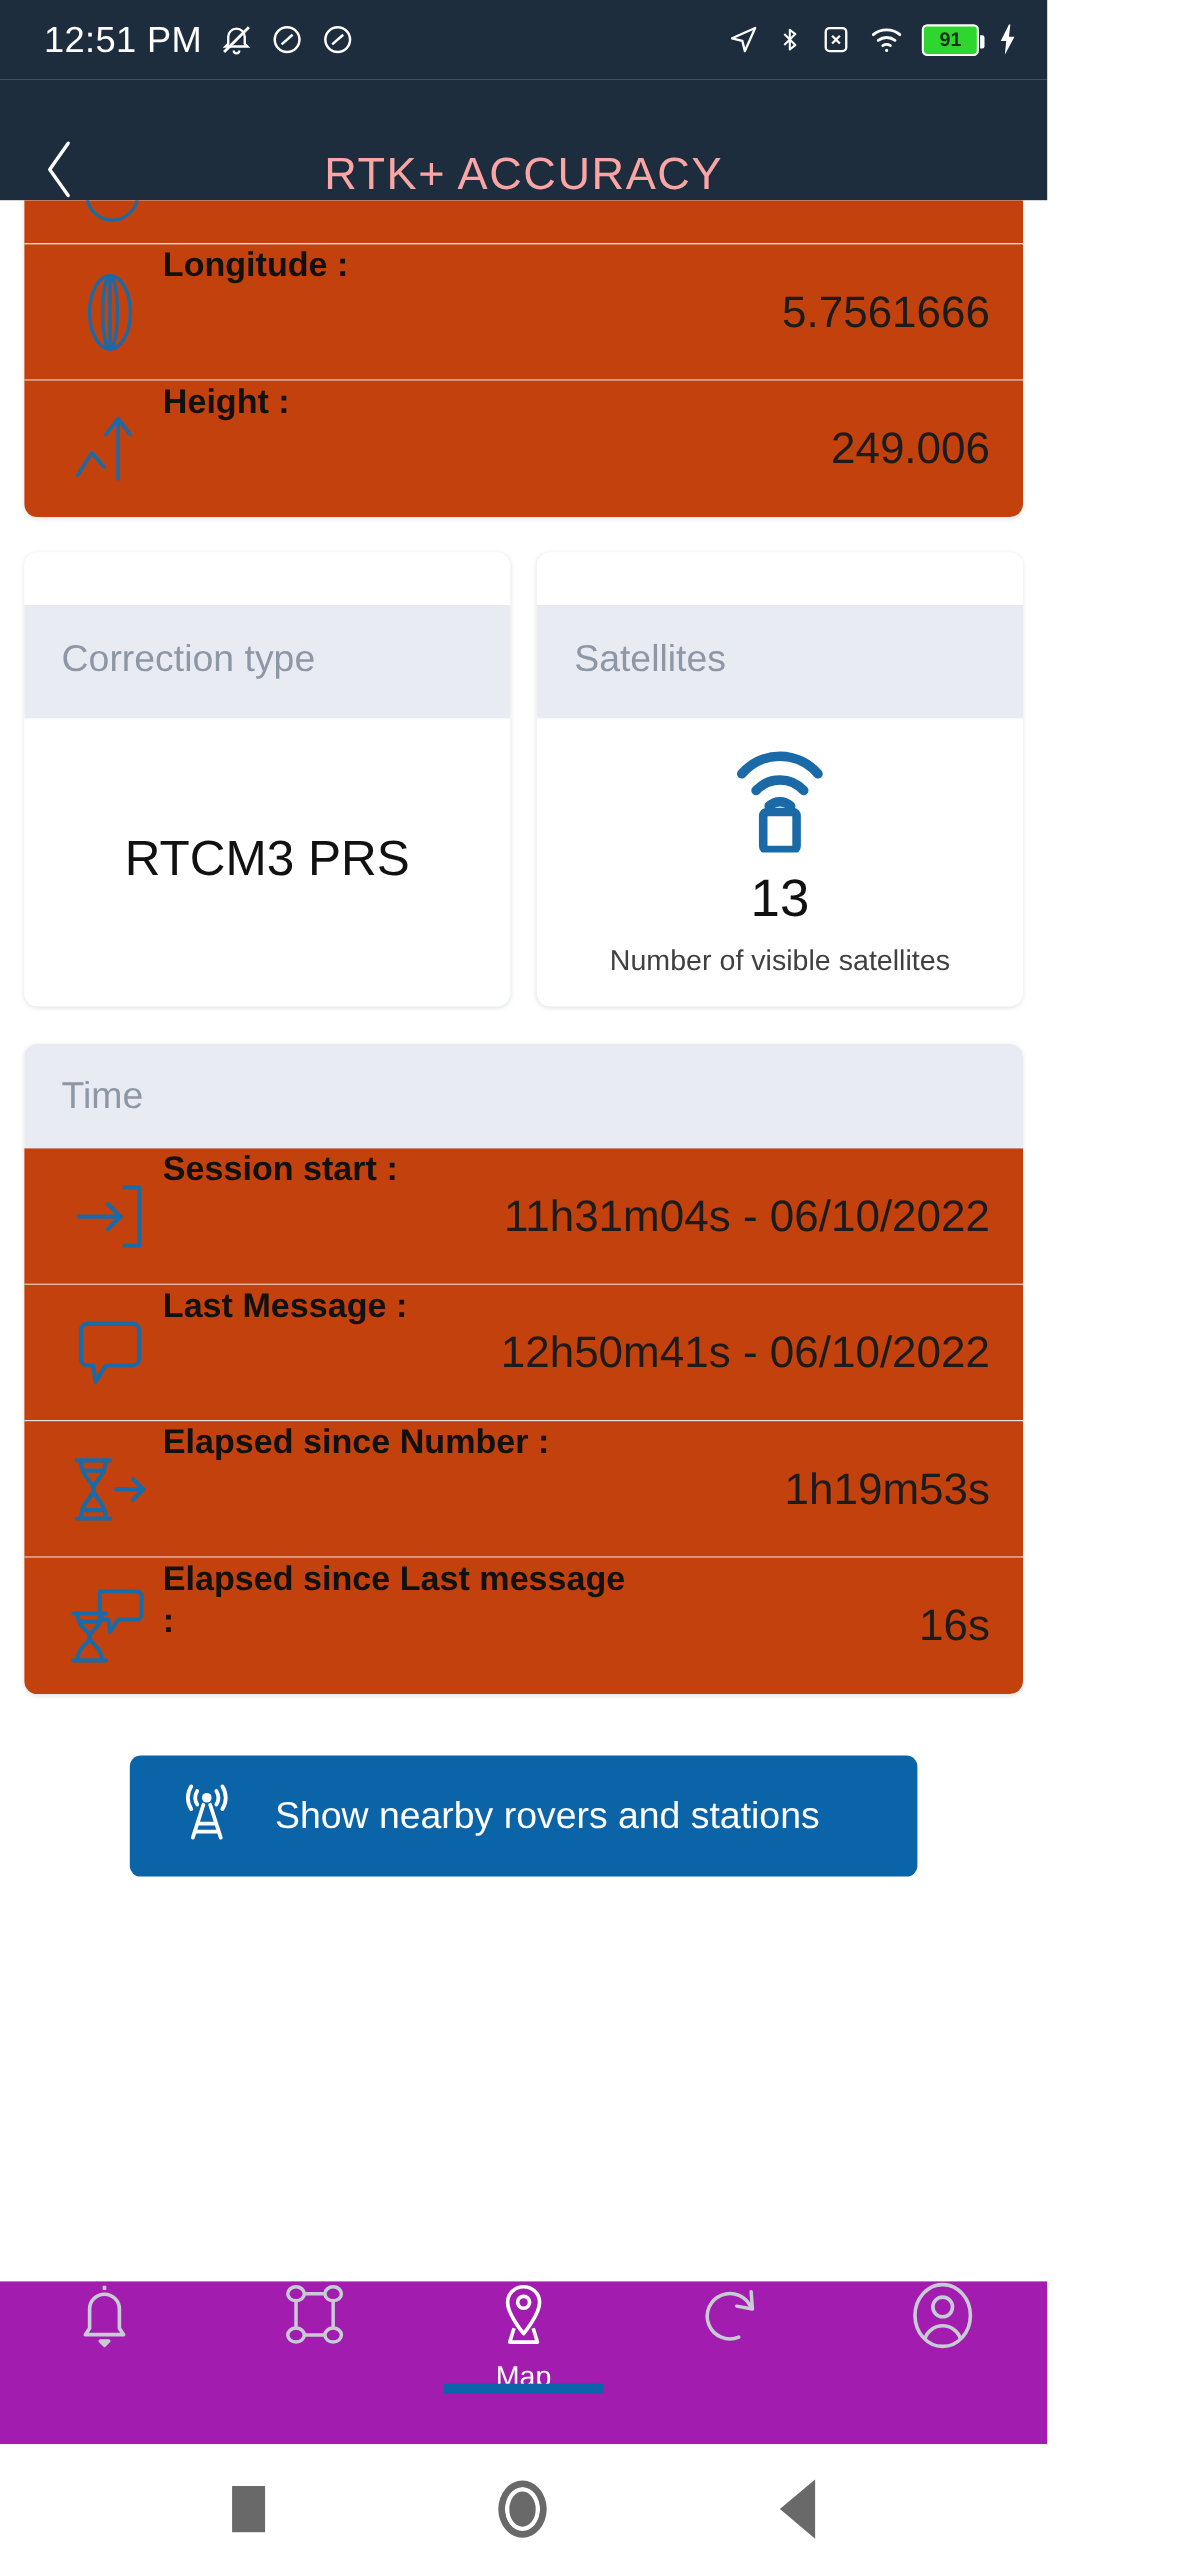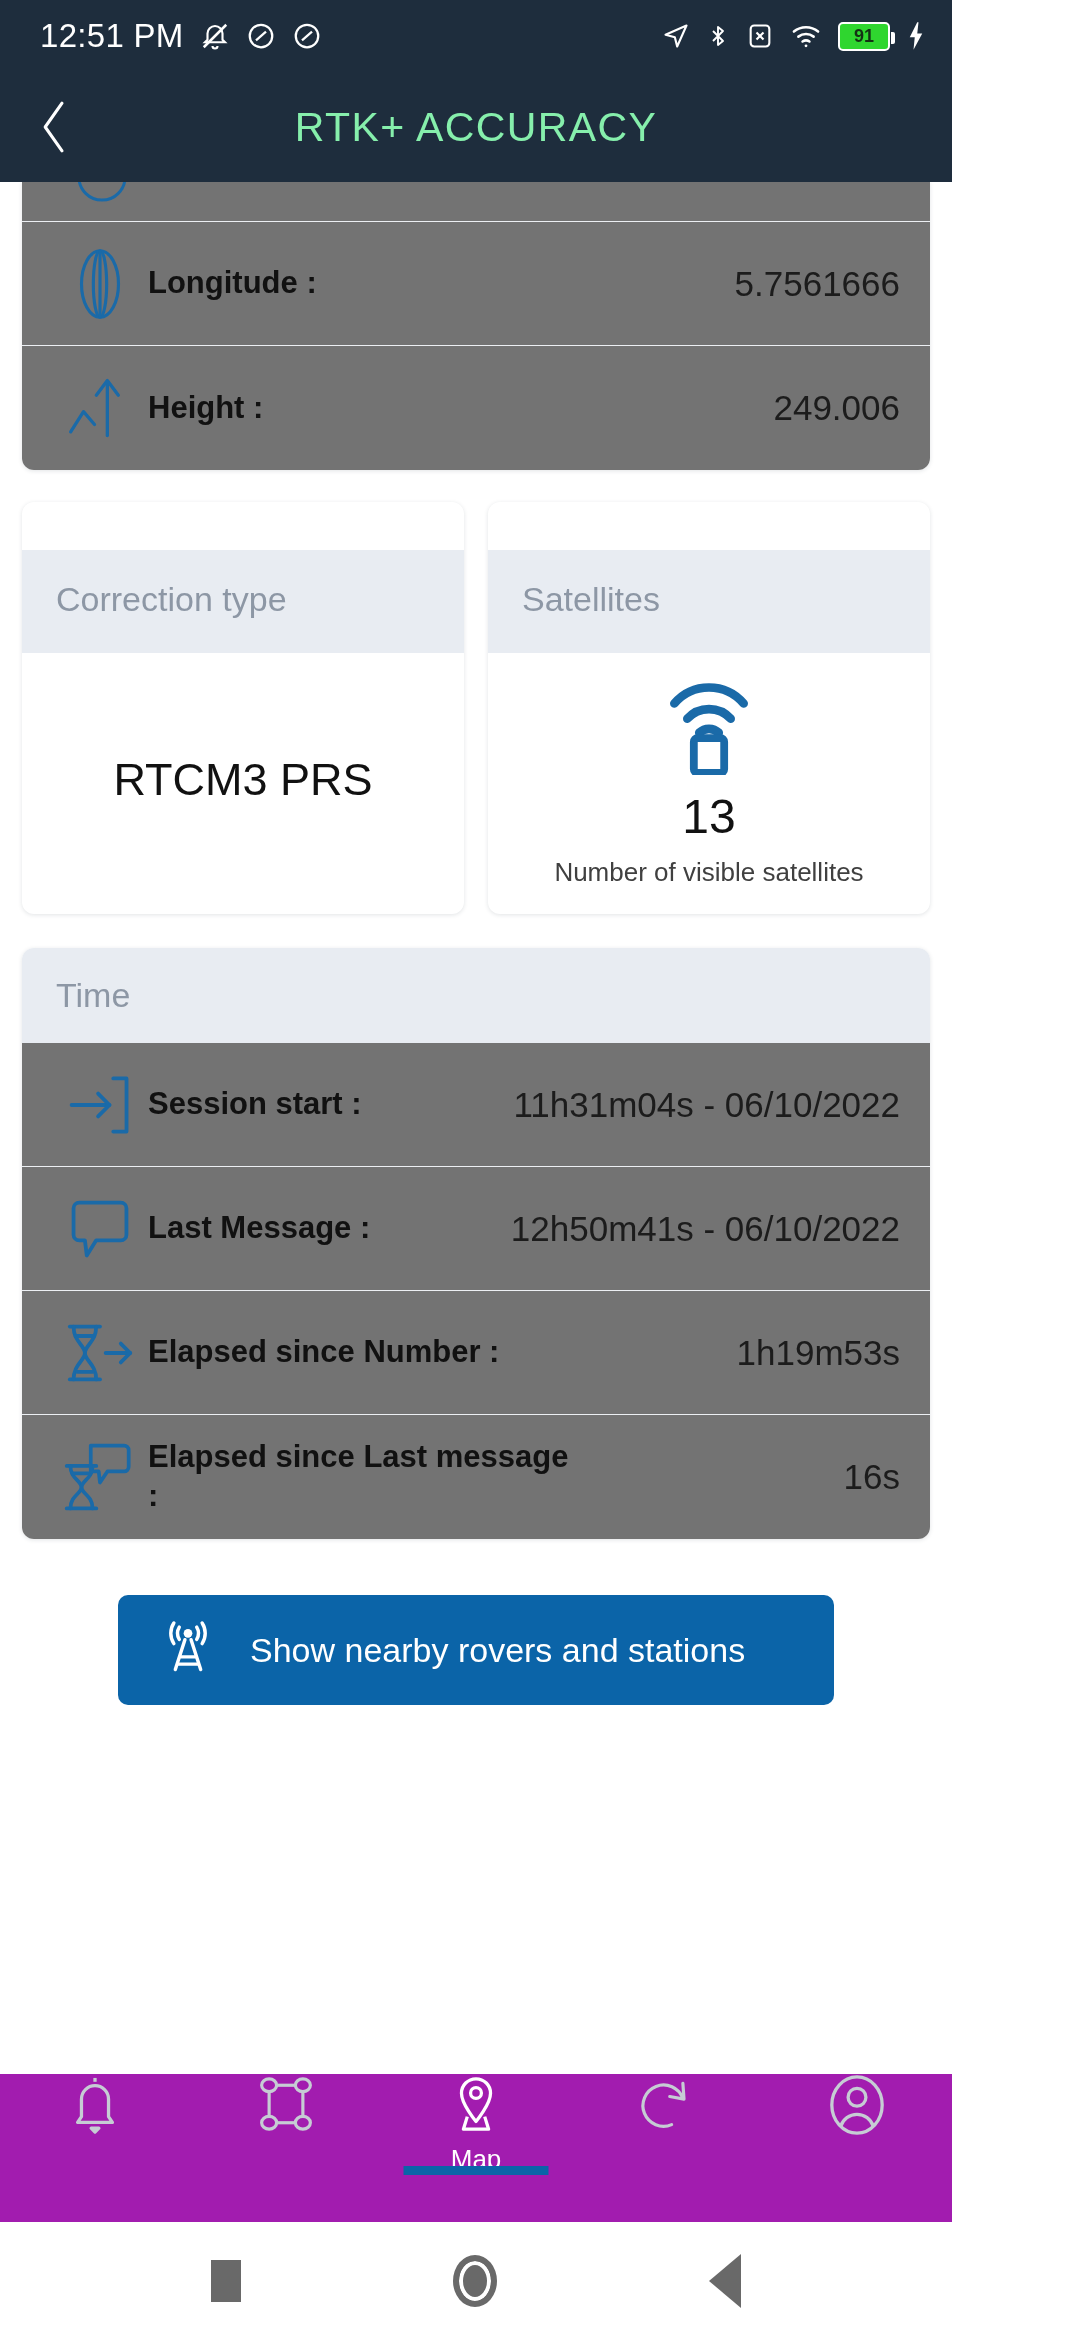--- a/index.html
+++ b/index.html
@@ -27,22 +27,22 @@
     background: #2fd62f; color: #143014; font-size: 18px; font-weight: bold;
     position: relative;
   }
   .batt::after {
     content: ""; position: absolute; right: -7px; top: 8px;
     width: 4px; height: 12px; background: #ffffff; border-radius: 0 2px 2px 0;
   }
 
   
   .appbar {
-    height: 110px; background: #1e2d3d; color: #86efac;
-    display: flex; align-items: center; position: relative; flex: 0 0 auto;
+    height: 110px; background: #1e2d3d; color: #fca5a5;
+    display: flex; align-items: flex-end; position: relative; flex: 0 0 auto;
   }
   .backbtn { width: 110px; display: flex; align-items: center; justify-content: center; }
   .apptitle {
     position: absolute; left: 0; right: 0; text-align: center;
     font-size: 41px; letter-spacing: 1.4px; font-weight: 400;
   }
 
   
   .content {
     flex: 1 1 auto; background: #ffffff; overflow: hidden;
@@ -53,34 +53,35 @@
     background: #ffffff; border-radius: 12px;
     box-shadow: 0 1px 4px rgba(30,45,61,.13);
     overflow: hidden;
   }
   .card-header {
     background: #e8ecf2; padding: 28px 34px;
     color: #8d97a5; font-size: 34px;
   }
 
   .row {
-    display: flex; align-items: center;
+    display: flex; 
     padding: 0 30px; min-height: 124px;
     border-bottom: 1px solid #eceff3;
-    background: #737373;
+    background: #c2410c;
   }
   .row:last-child { border-bottom: none; }
   .row-ico { width: 96px; flex: 0 0 96px; display: flex; align-items: center; justify-content: center; }
   .row-label {
     font-size: 31px; font-weight: bold; color: #111111; line-height: 1.25;
     flex: 0 0 auto; max-width: 430px;
   }
   .row-val {
-    margin-left: auto; font-size: 35px; color: #1c1c1c; text-align: right;
+    margin-left: auto; font-size: 40px; color: #1c1c1c; text-align: right;
     padding-left: 14px;
+    margin-top: 40px;
   }
 
   
   .card-top { margin-top: 0; border-radius: 0 0 12px 12px; }
   .row-clipped { min-height: 40px; border-bottom: 1px solid #eceff3; position: relative; overflow: hidden; }
   .row-clipped .clip-ico { position: absolute; left: 47px; top: -38px; }
 
   
   .duo { display: flex; gap: 24px; margin-top: 32px; }
   .duo > .card { flex: 1 1 0; display: flex; flex-direction: column; min-height: 330px; }

